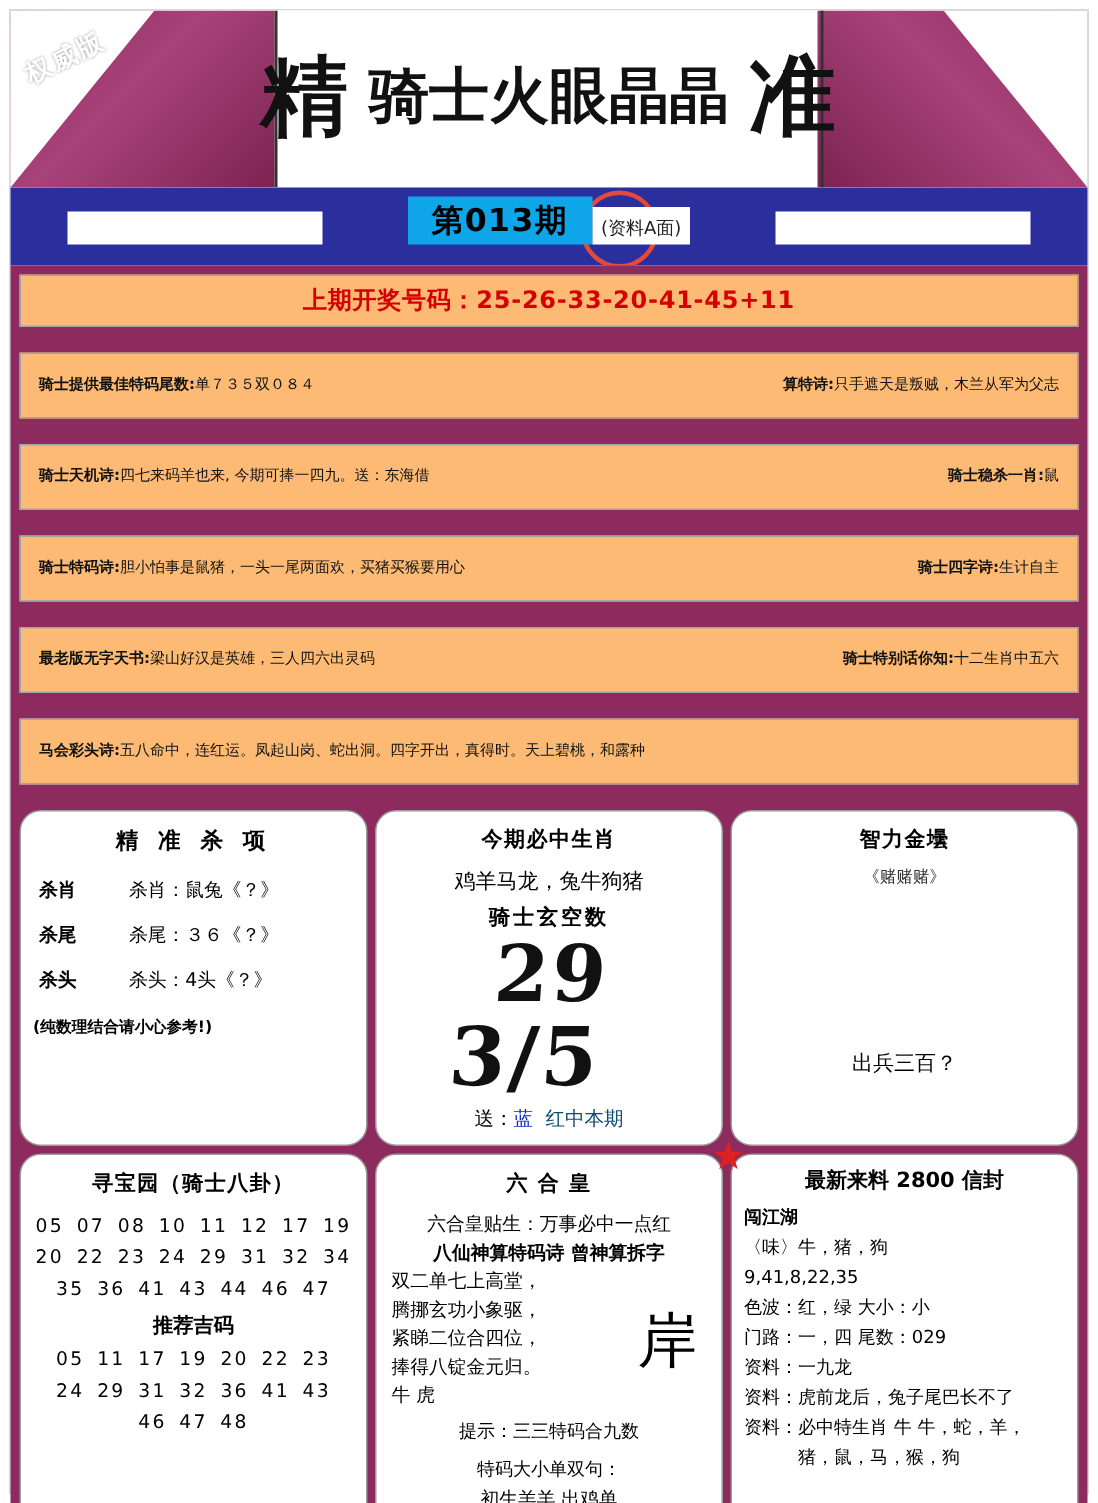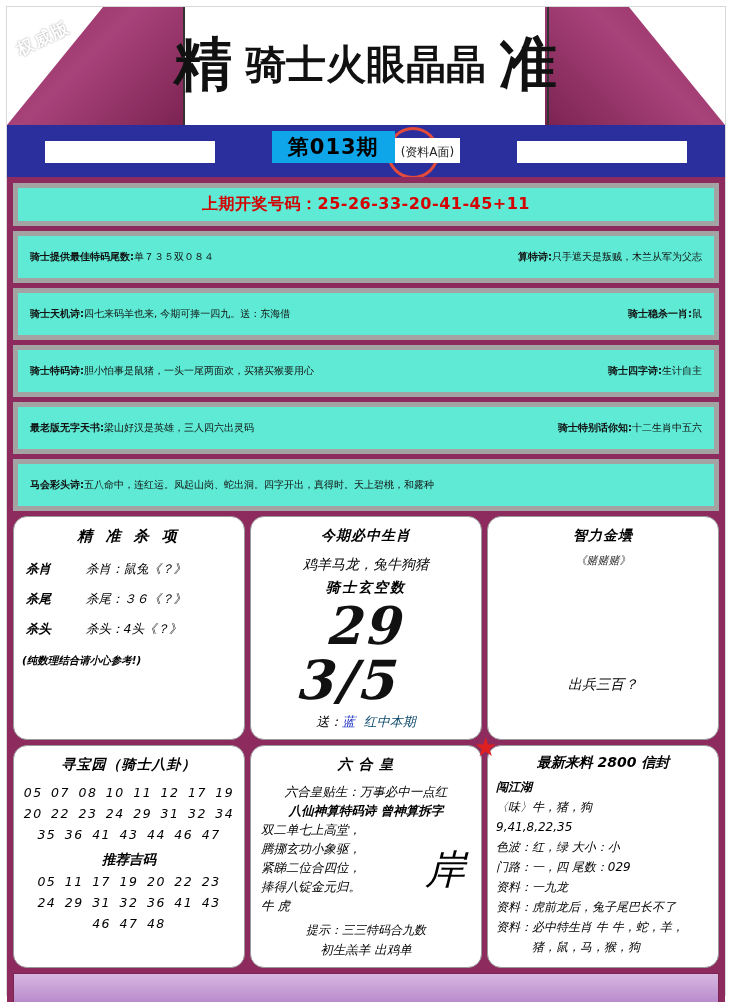--- a/index.html
+++ b/index.html
@@ -133,23 +133,23 @@
   }
 
   
   .body-wrap {
     position: relative;
     background: #8d2a5e;
     padding: 6px 6px 0 6px;
   }
 
   .card {
-    background:#5eead4;
-    border: 5px solid #a3a3a3;
-    margin-bottom: 5px;
+    background:#fdba74;
+    border: 1px solid #a3a3a3;
+    margin-bottom: 17px;
     padding: 6px 10px;
   }
 
   .prev-draw {
     text-align:center;
     color:#d50000;
     font-size: 16px;
     font-weight: bold;
     padding: 6px 0;
     letter-spacing: 0.5px;
@@ -164,21 +164,20 @@
   .row-line .lbl { font-weight: bold; }
   .row-line .val { }
   .row-2col { display:flex; justify-content: space-between; gap: 12px; }
   .row-2col > div { white-space: nowrap; }
 
   
   .panels {
     display: flex;
     gap: 5px;
     margin-bottom: 5px;
-    font-style: italic;
   }
   .panel {
     background:#ffffff;
     border: 1px solid #9a9a9a;
     border-radius: 14px;
     padding: 8px 8px;
     flex: 1 1 0;
     position: relative;
   }
   .panel h3 {
@@ -384,20 +383,21 @@
           <div>六合皇贴生：万事必中一点红</div>
           <div class="b">八仙神算特码诗 曾神算拆字</div>
           <div class="poem">
             <div>双二单七上高堂，</div>
             <div>腾挪玄功小象驱，</div>
             <div>紧睇二位合四位，</div>
             <div>捧得八锭金元归。</div>
             <div>牛 虎</div>
           </div>
           <div class="hint"><span>提示：</span><span>三三特码合九数</span></div>
+          <div class="hint">特码大小单双句：</div>
           <div>初生羔羊  出鸡单</div>
         </div>
         <div class="big-char">岸</div>
       </div>
 
       <div class="panel">
         <div class="star">★</div>
         <div class="news-head">最新来料 2800 信封</div>
         <div class="news-body">
           <div style="font-weight:bold">闯江湖</div>

